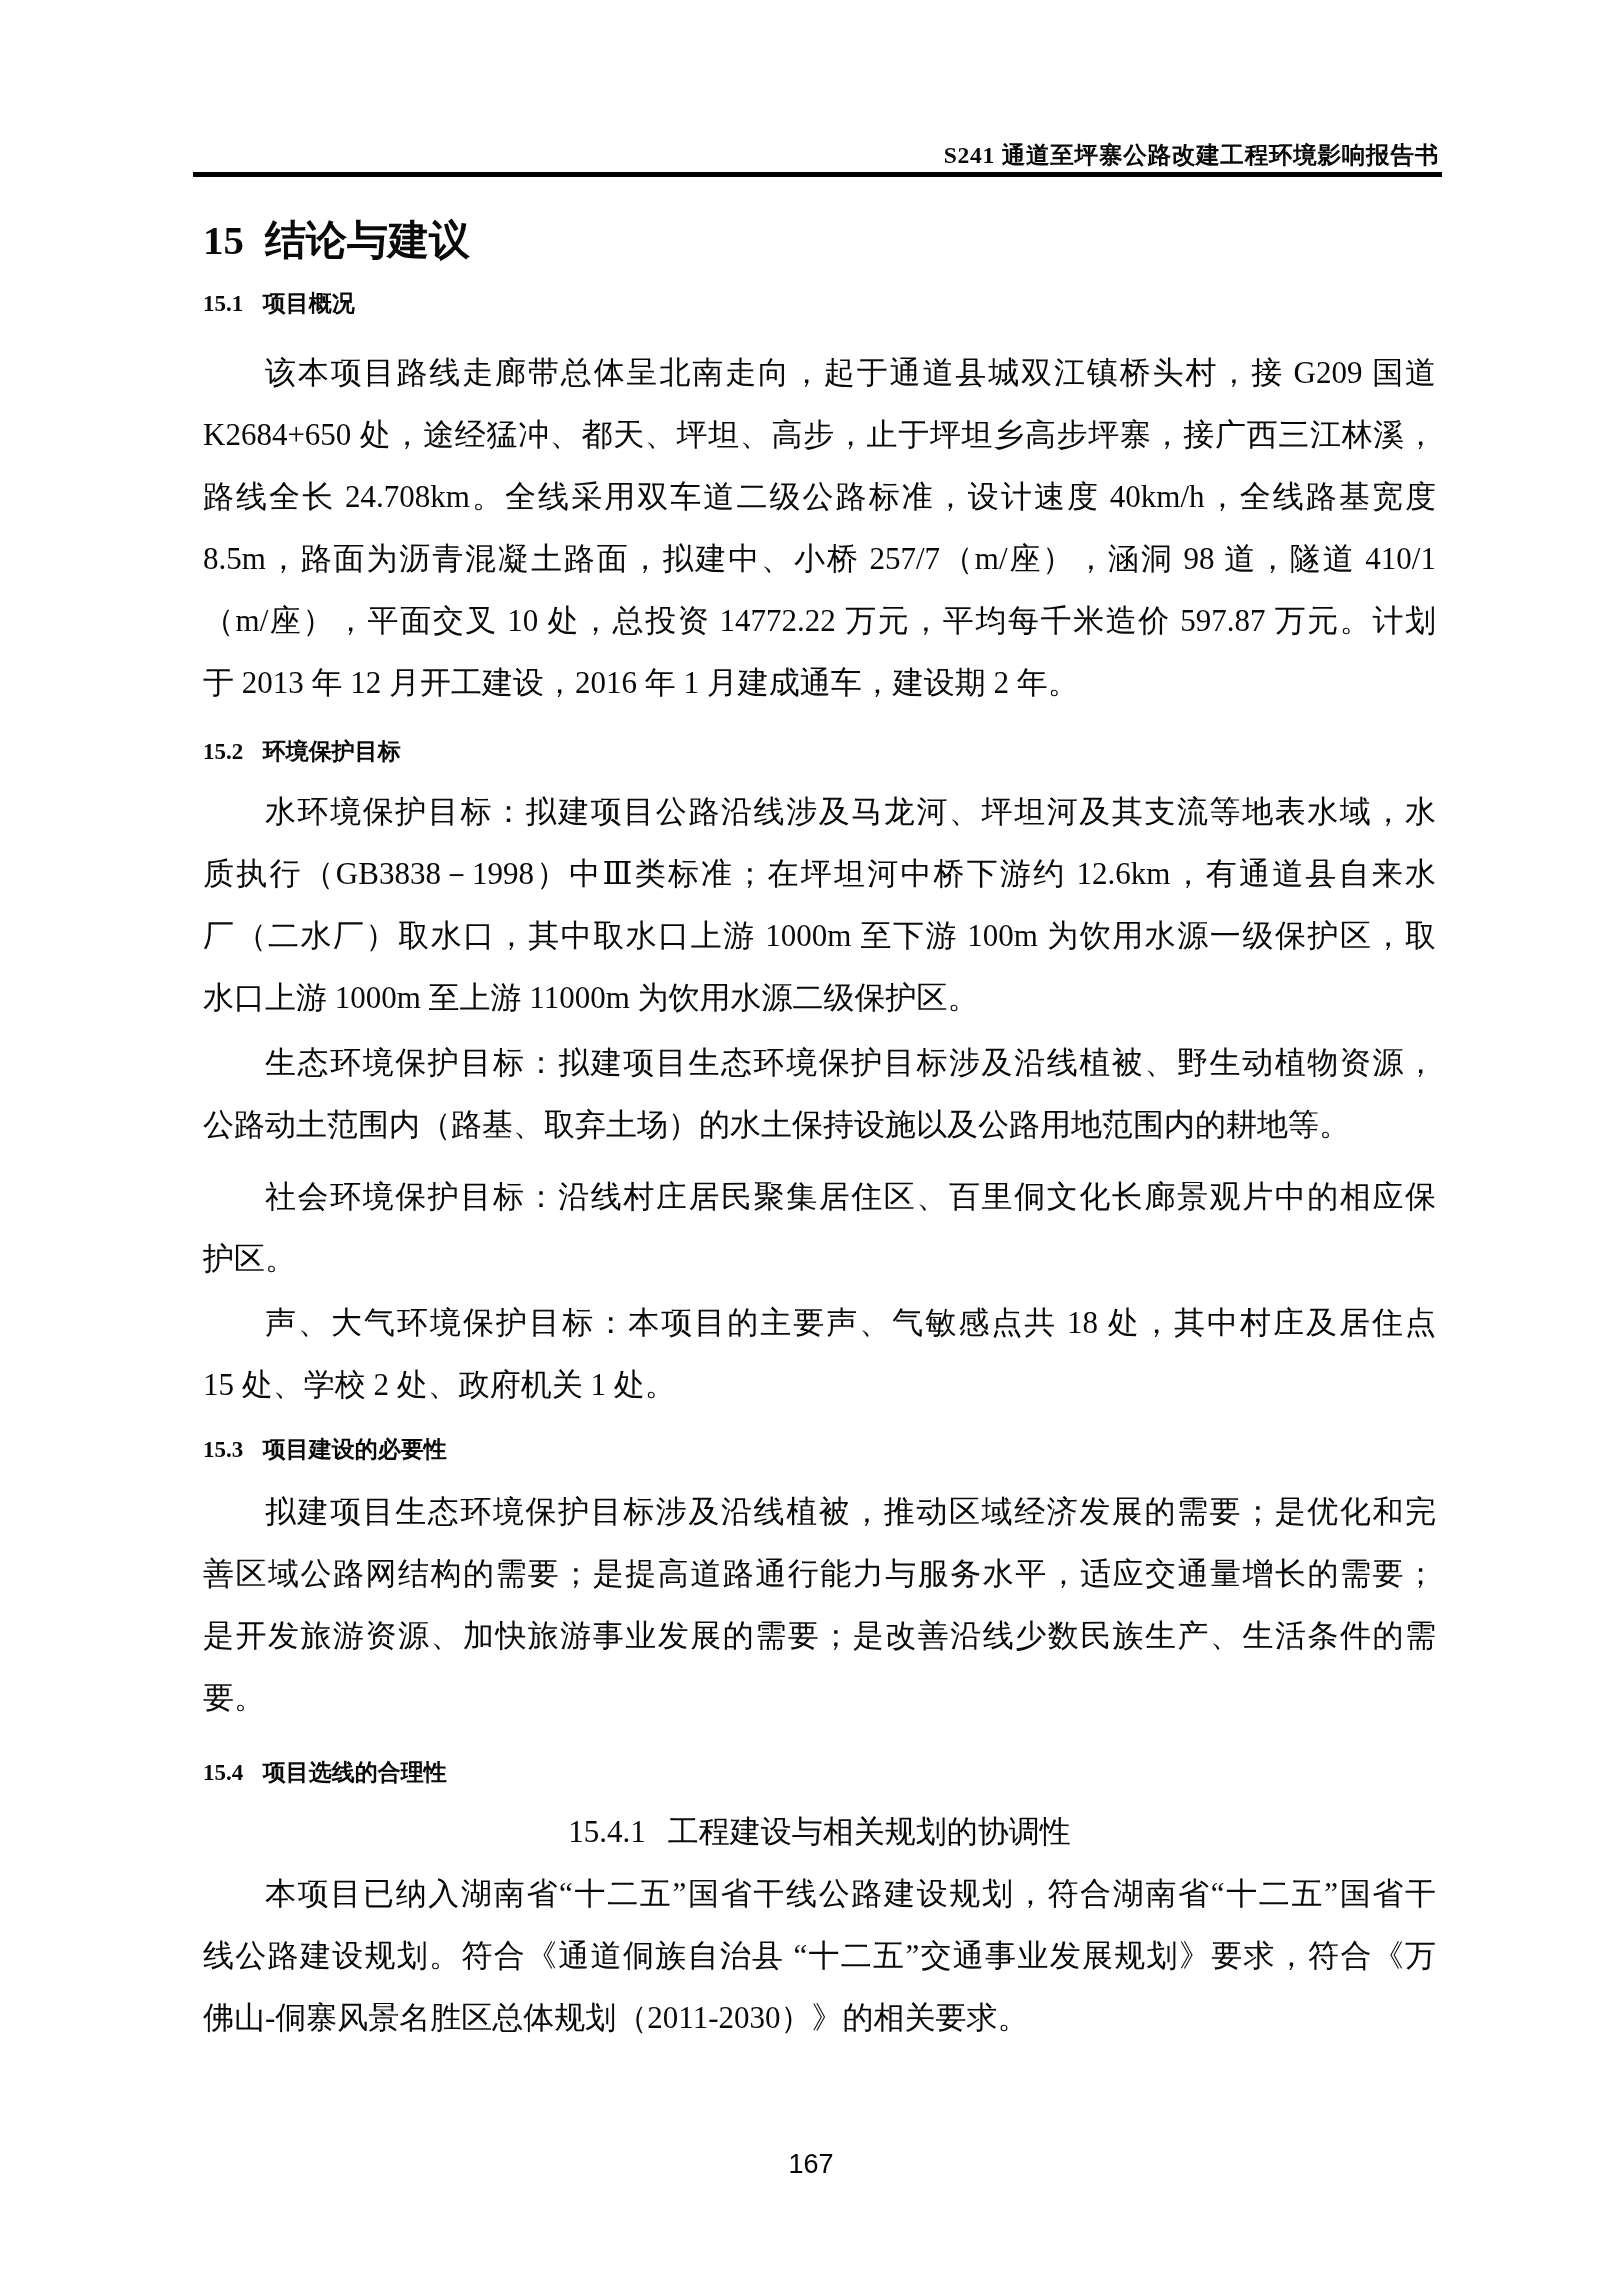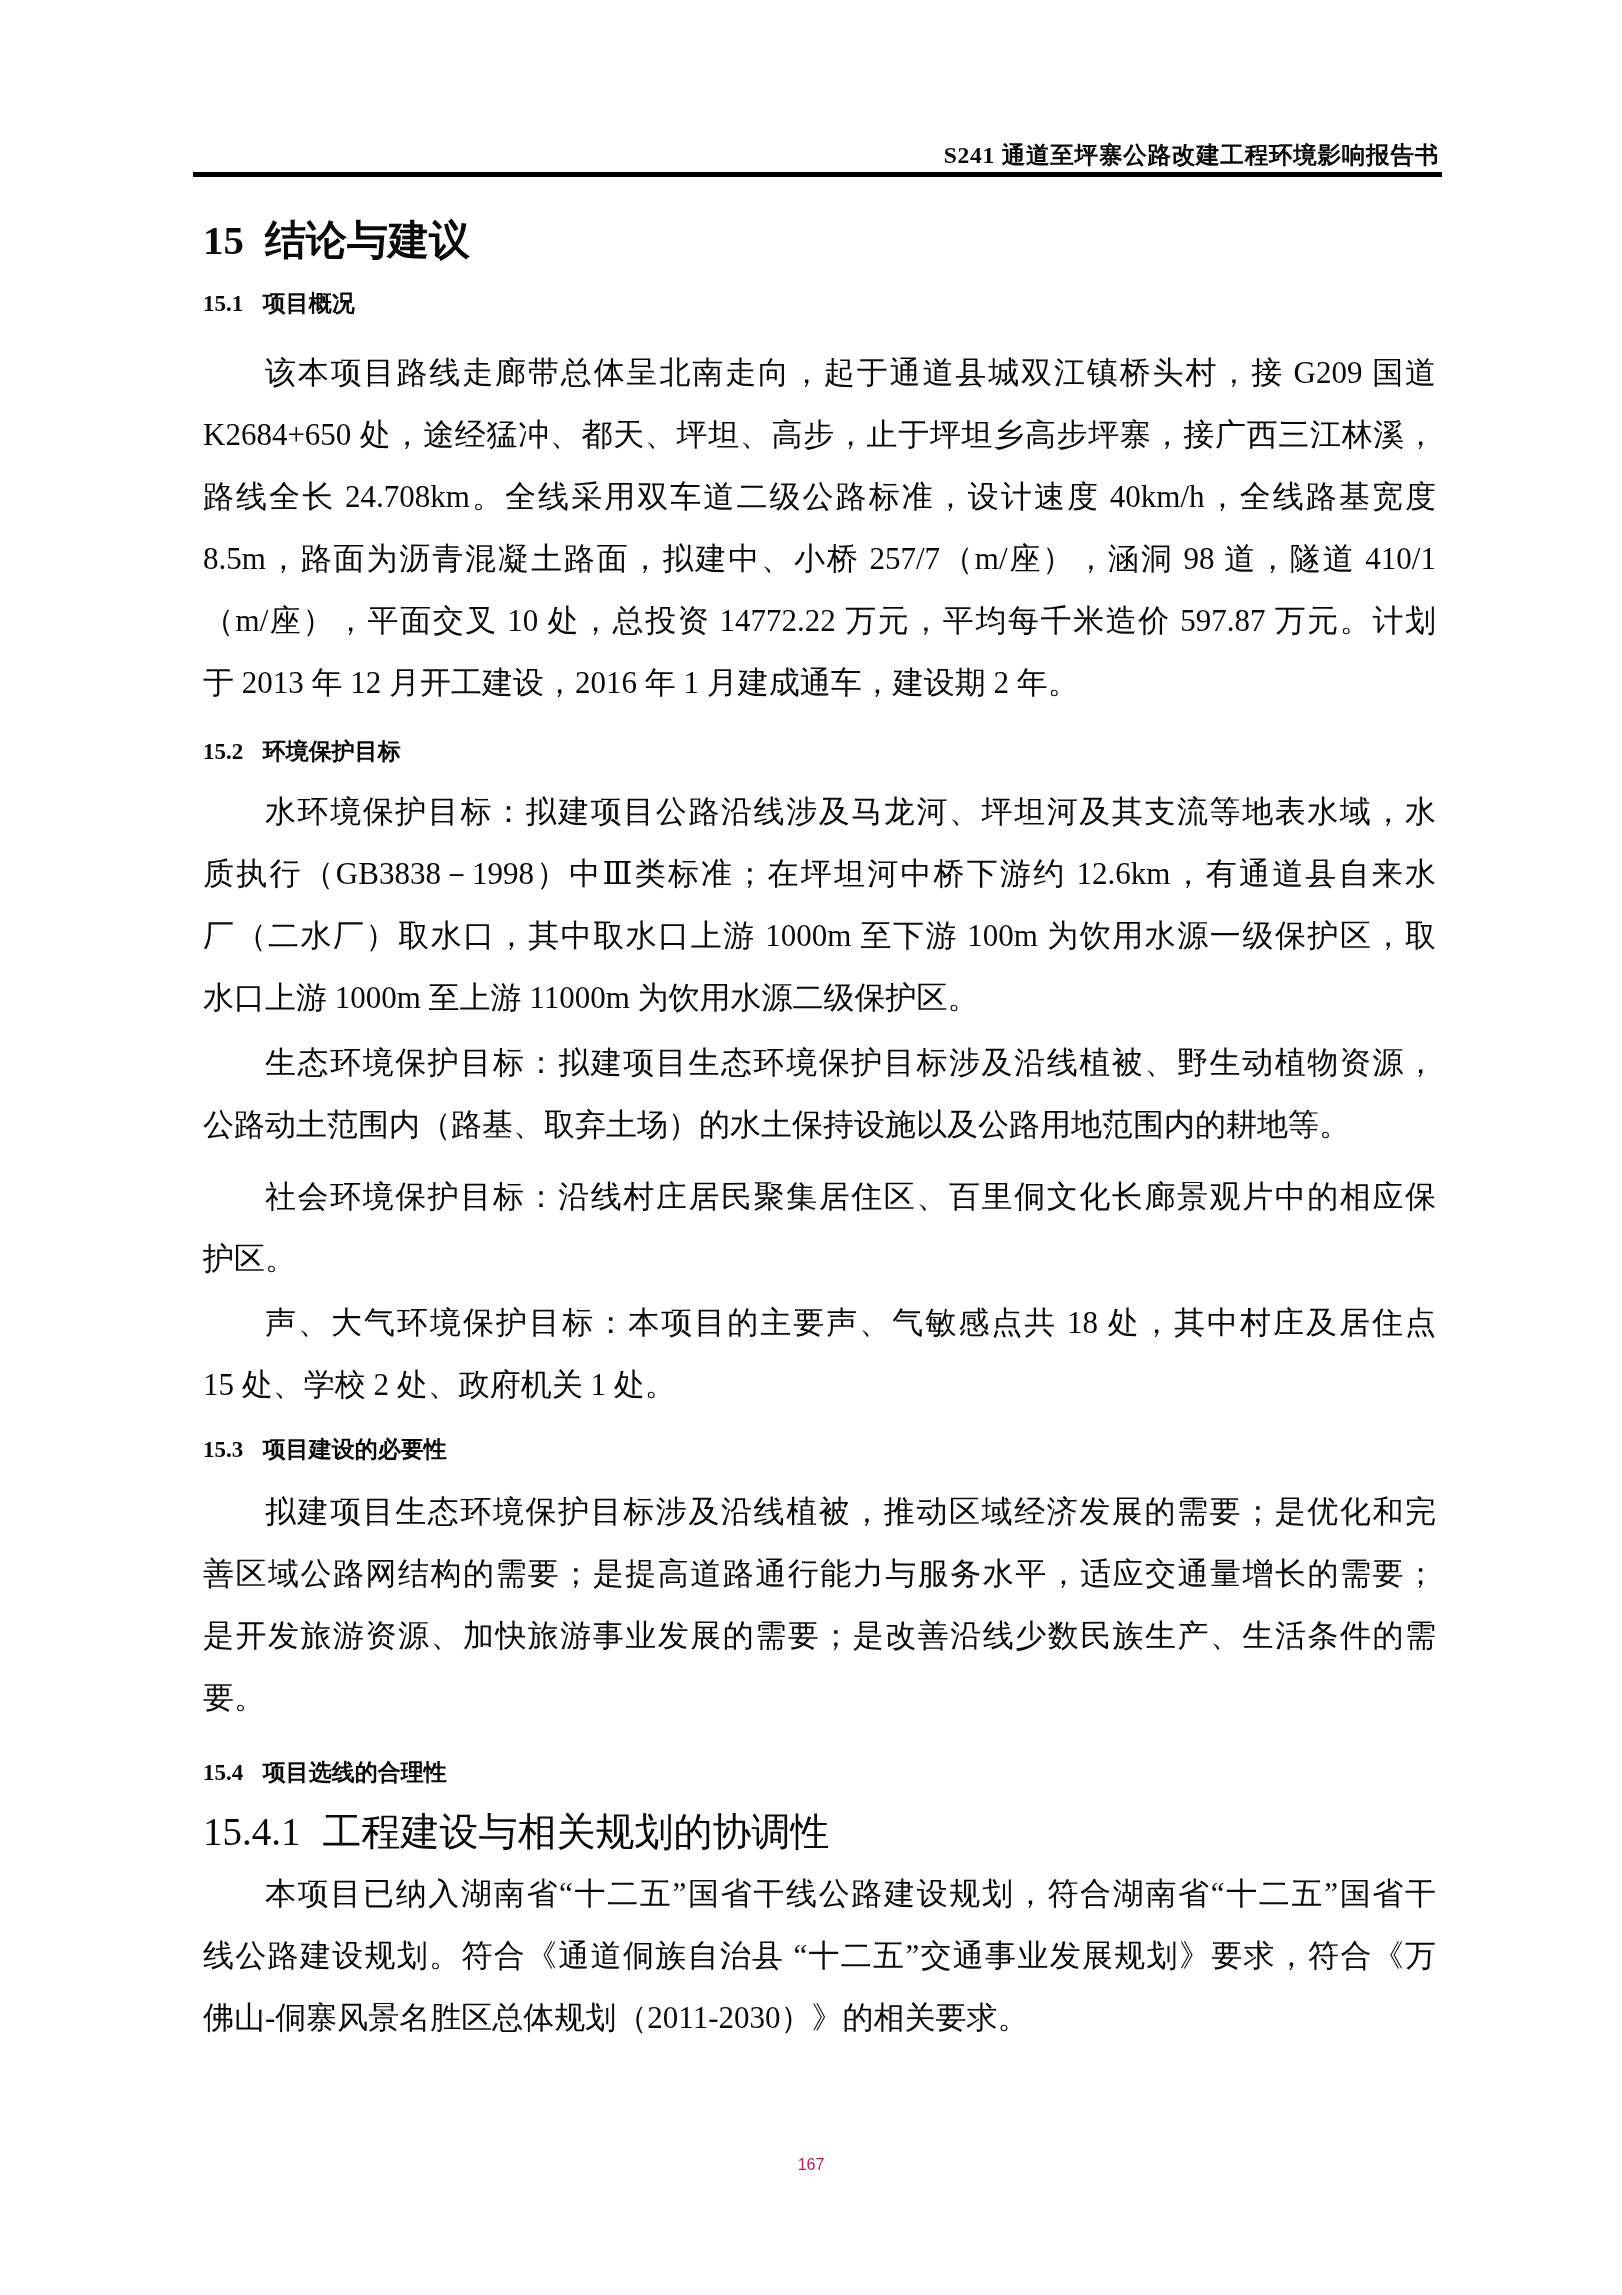--- a/index.html
+++ b/index.html
@@ -30,43 +30,44 @@
   .block { position:absolute; left:203px; width:1233px; }
   .heading1, .heading2 {
     height:62px; line-height:62px;
     font-weight:bold; white-space:nowrap;
     font-family:"Liberation Sans","DejaVu Sans",sans-serif;
   }
   .heading1 { font-size:41px; }
   .heading2 { font-size:23px; }
   .heading3 {
     height:62px; line-height:62px;
-    font-size:39px; font-weight:normal; white-space:nowrap;
+    font-size:31px; font-weight:normal; white-space:nowrap;
     font-family:"Liberation Serif","DejaVu Serif",serif;
+    text-align:center;
   }
   .h-num { font-family:"Liberation Serif","DejaVu Serif",serif; }
   .heading1 .h-title { margin-left:21px; }
   .heading2 .h-title { margin-left:19.6px; }
   .heading3 .h-title { margin-left:22px; }
   .para { font-size:31px; }
   .line {
     height:62px; line-height:62px;
     white-space:nowrap;
   }
   .jline { text-align:justify; text-align-last:justify; }
   .lline { text-align:left; }
   .indent { padding-left:62px; }
   
   .page-number {
     position:absolute;
     left:0; top:2148px; width:1622px;
     text-align:center;
-    font-size:16px; line-height:33px;
+    font-size:27px; line-height:33px;
     font-family:"Liberation Sans","DejaVu Sans",sans-serif;
-    color:#be185d;
+    color:#000000;
   }
 </style>
 </head>
 <body>
 
 <div class="page">
 
   <div class="header-title">S241 通道至坪寨公路改建工程环境影响报告书</div>
   <div class="header-rule"></div>
 

